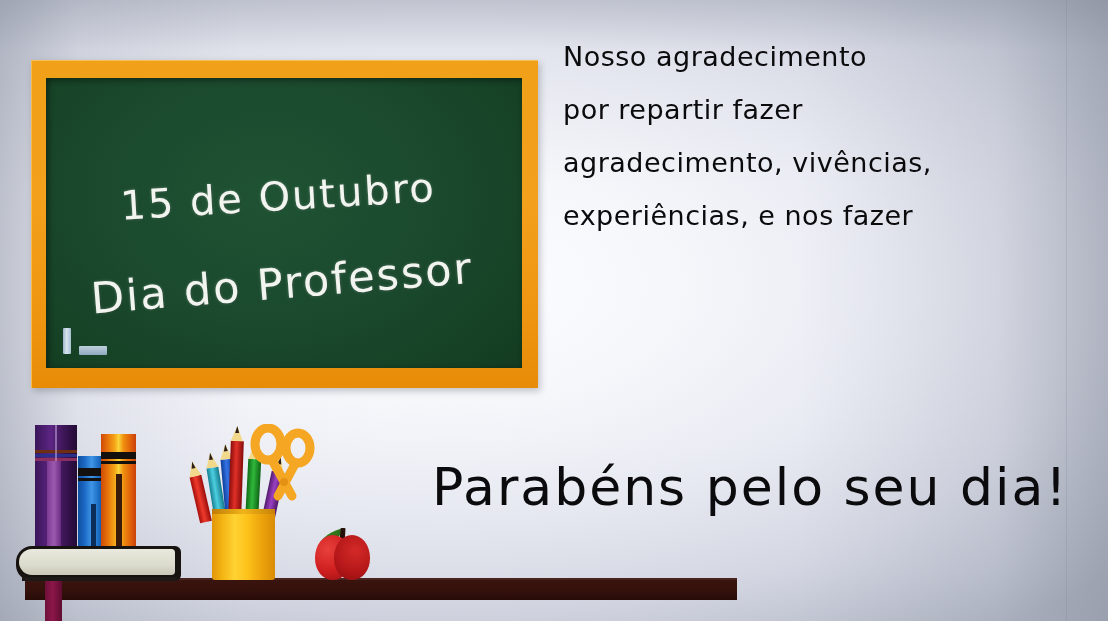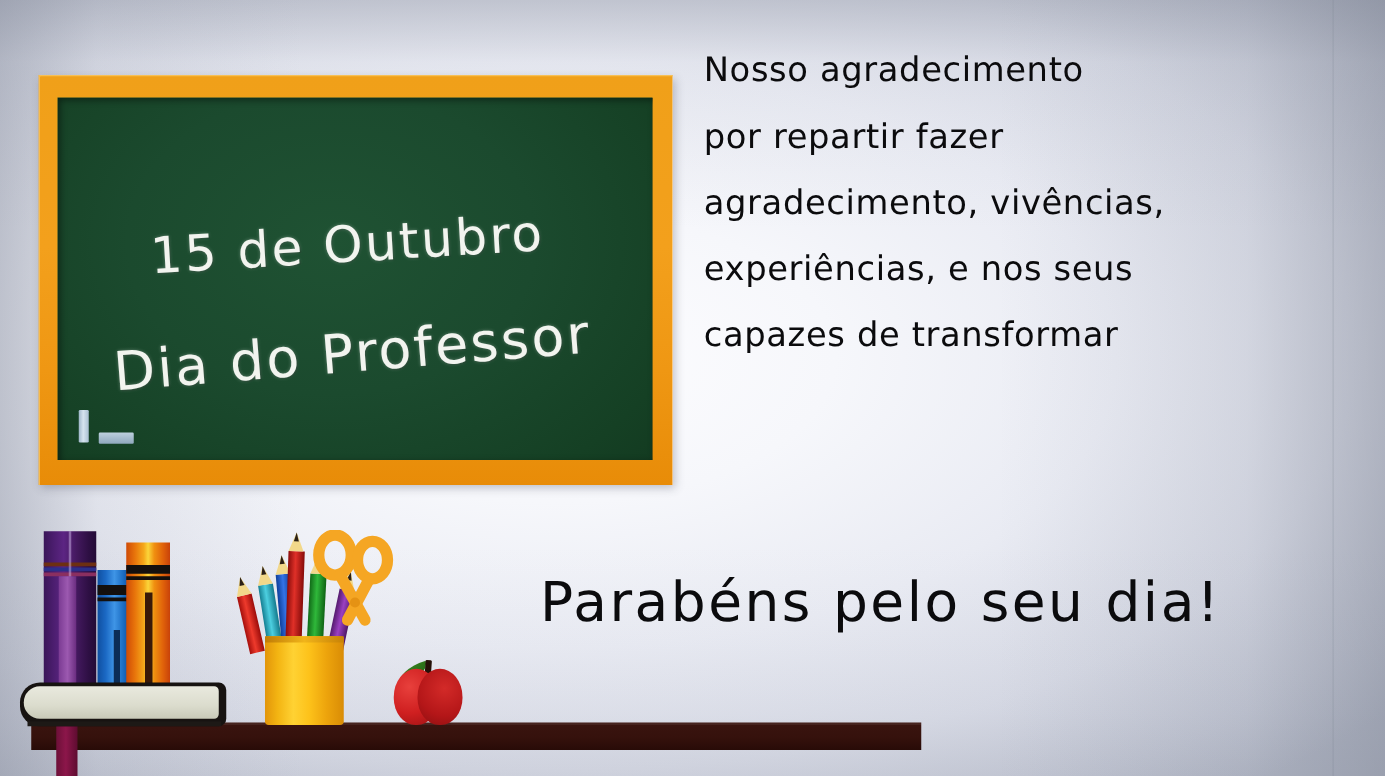--- a/index.html
+++ b/index.html
@@ -137,21 +137,21 @@
     letter-spacing: 0.5px;
     white-space: nowrap;
   }
   .closing {
     position: absolute;
     left: 432px;
     top: 457px;
     width: 620px;
     color: #0b0b0d;
     font-family: "DejaVu Sans", sans-serif;
-    font-size: 44px;
+    font-size: 52px;
     letter-spacing: 2px;
     white-space: nowrap;
   }
   .bottom-ghost {
     position: absolute;
     left: 560px;
     top: 610px;
     width: 470px;
     font-size: 26px;
     color: rgba(20,22,30,0.16);
@@ -392,22 +392,21 @@
       <div class="chalk-text chalk-line2">Dia do Professor</div>
       <div class="chalk-stick"></div>
       <div class="chalk-eraser"></div>
     </div>
   </div>
 
   <div class="message">
     <div class="msg-line">Nosso agradecimento</div>
     <div class="msg-line">por repartir fazer</div>
     <div class="msg-line">agradecimento, vivências,</div>
-    <div class="msg-line">experiências, e nos seus</div>
-    <div class="msg-line">capazes de transformar</div>
+    <div class="msg-line">experiências, e nos fazer</div>
   </div>
 
   <div class="closing">Parabéns pelo seu dia!</div>
 
   <div class="bottom-ghost"></div>
 
   <div class="shelf">
     <div class="shelf-hi"></div>
   </div>
   <div class="bookmark"></div>

